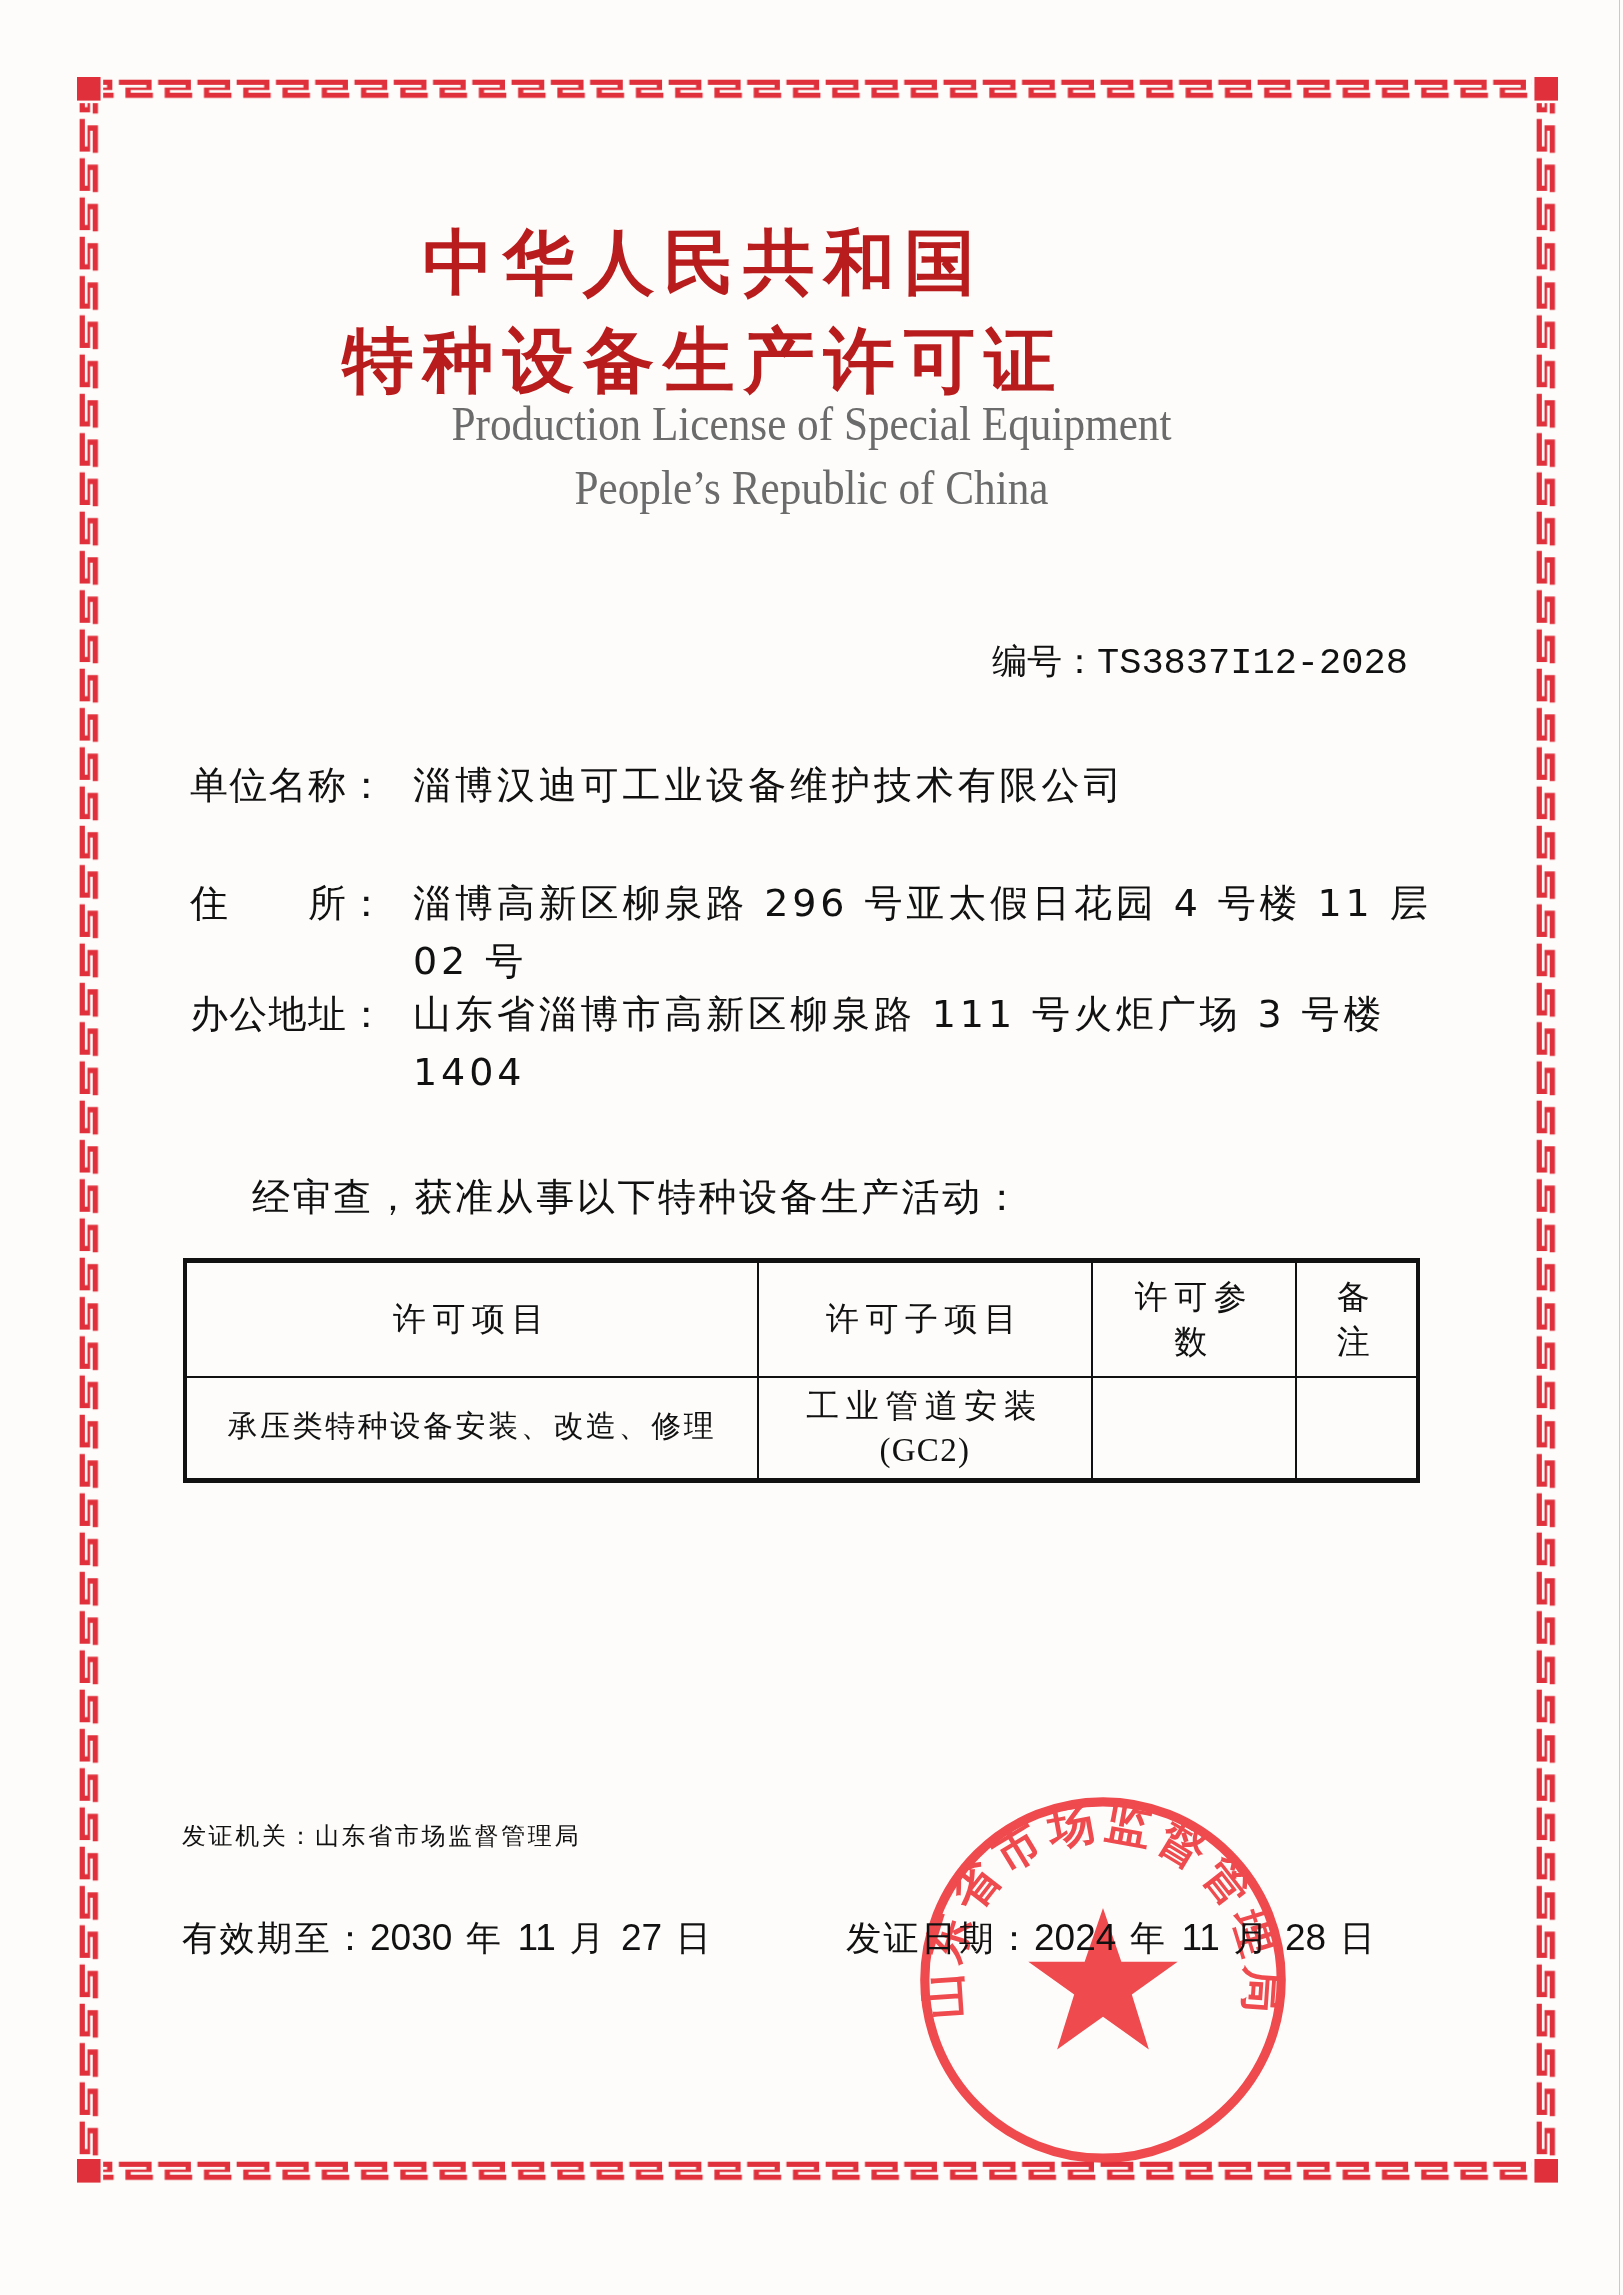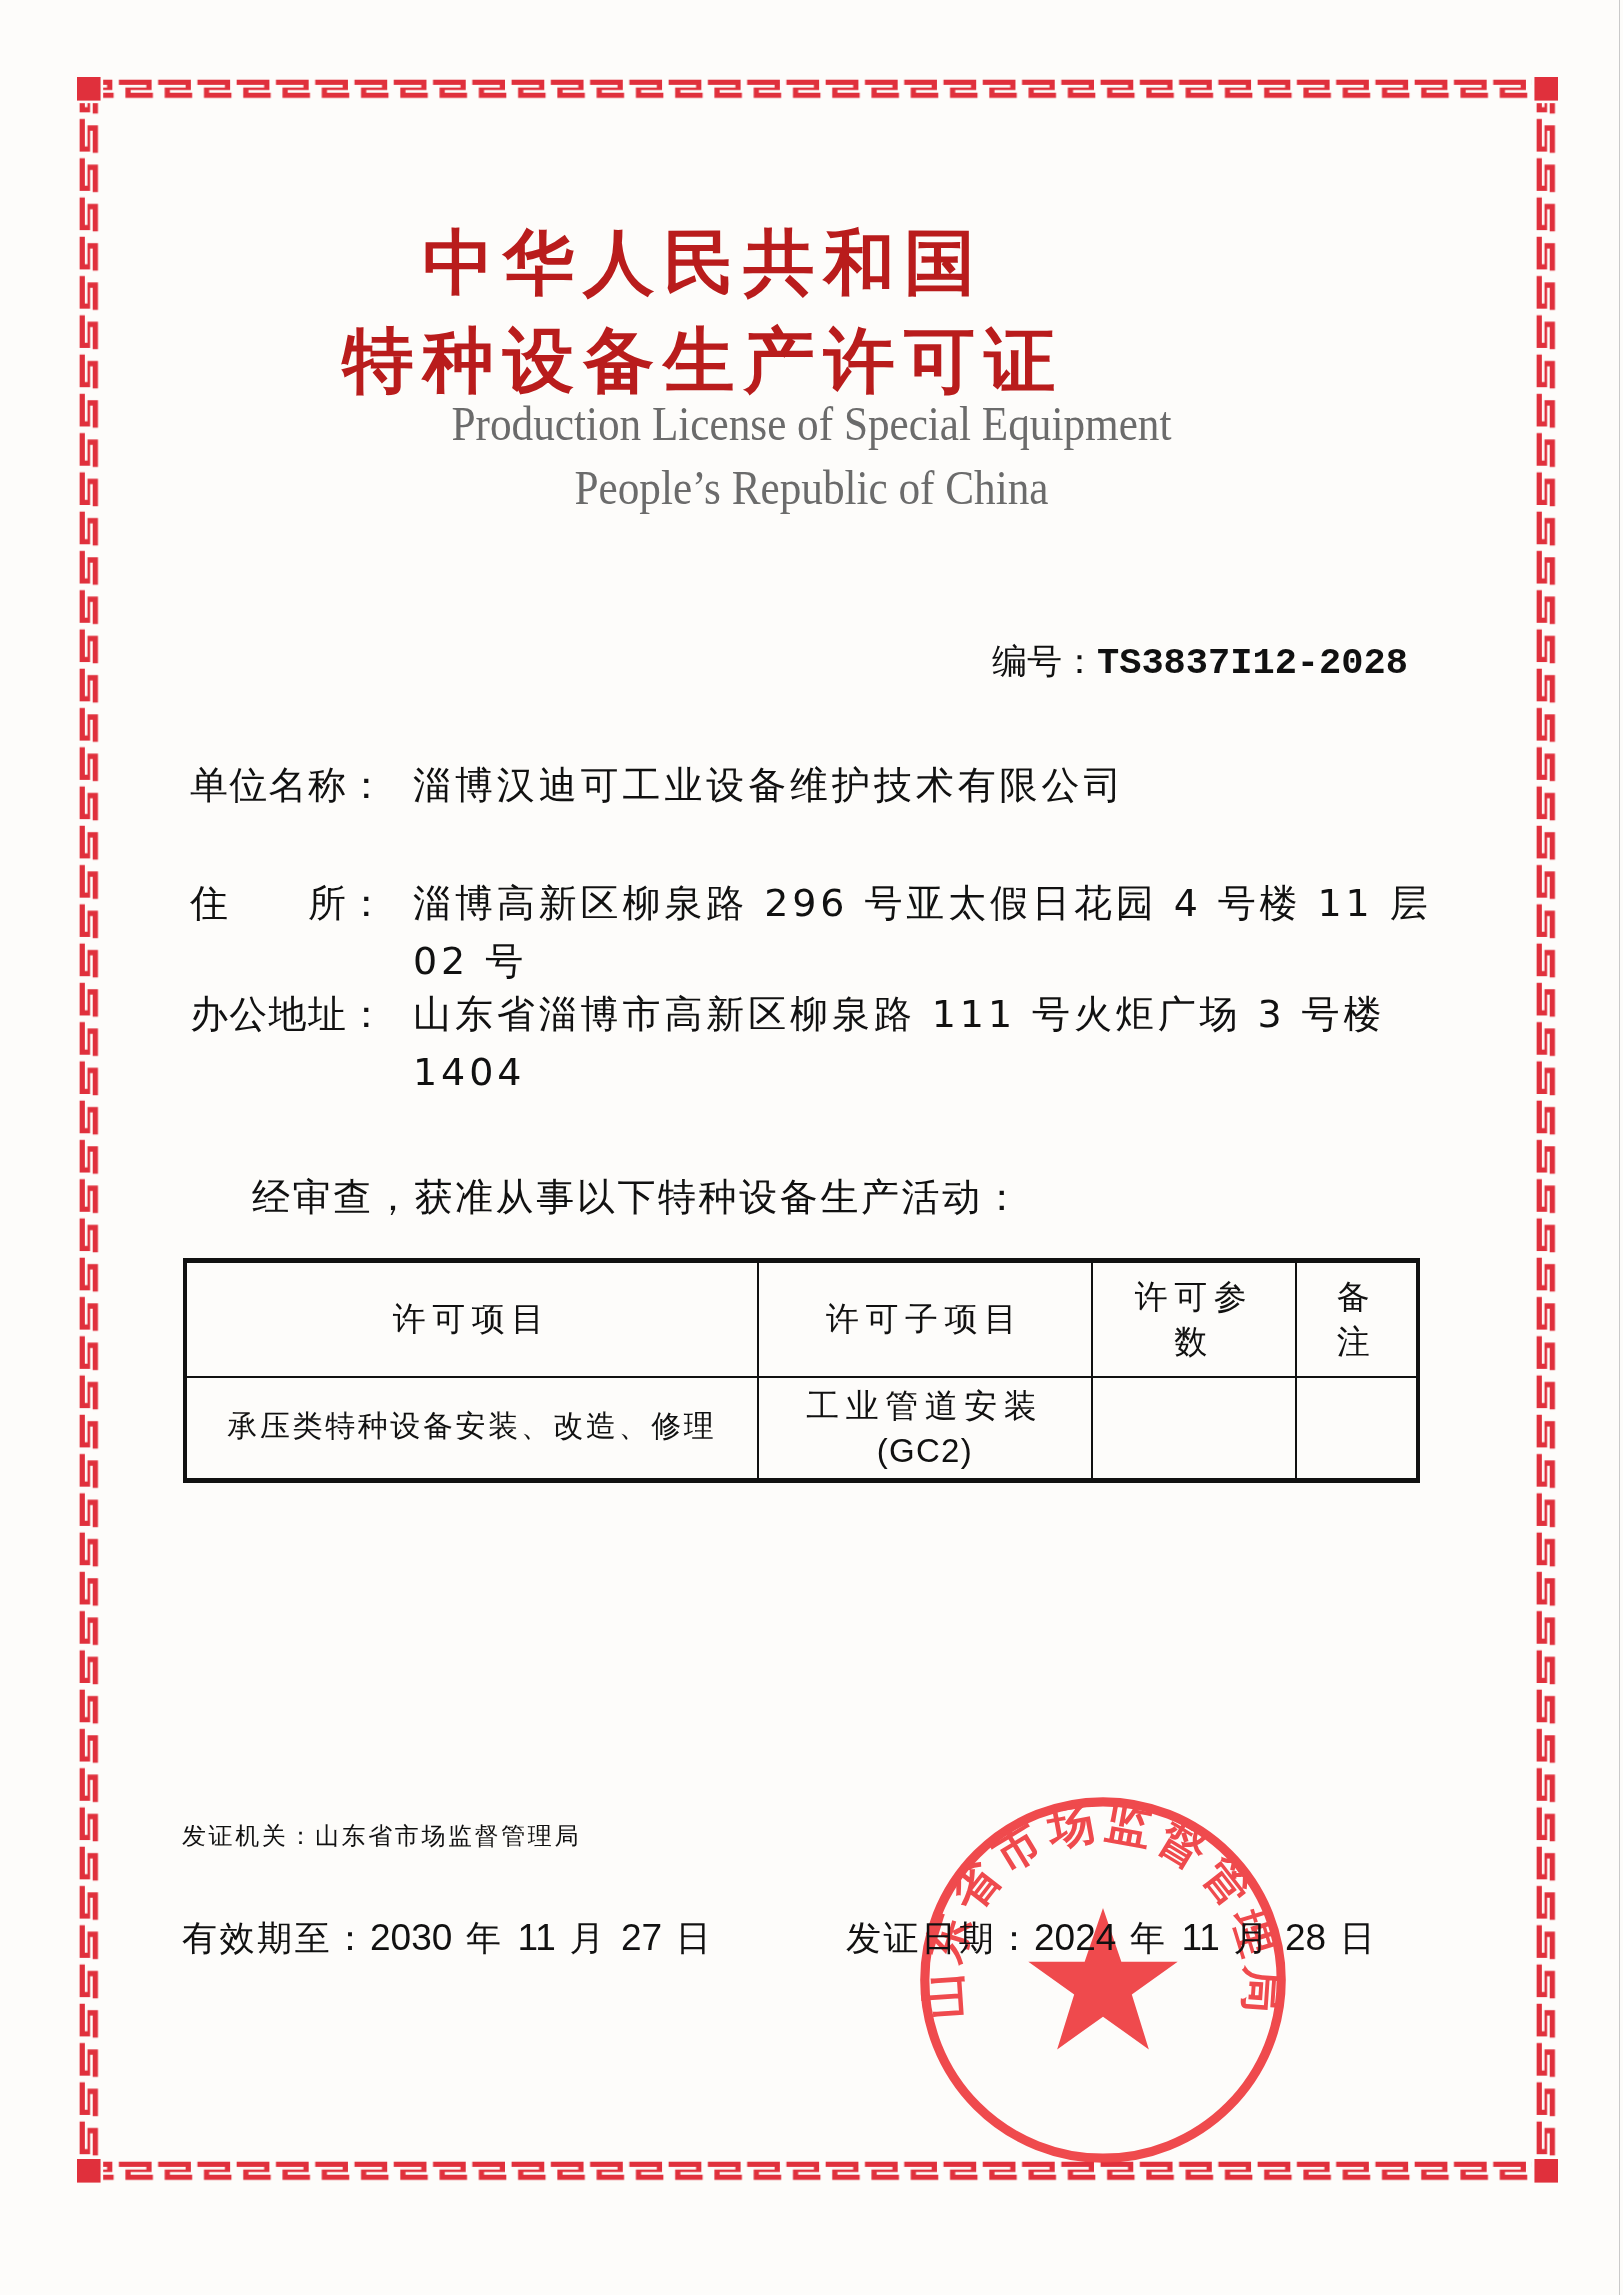--- a/index.html
+++ b/index.html
@@ -32,21 +32,21 @@
   .title-cn.l2 { top: 314px; }
   .title-en {
     left: 0; width: 1623px; text-align: center;
     font-family: "Liberation Serif", serif;
     color: #6b6b6b; font-size: 48px; transform: scaleX(0.9);
   }
   .title-en.l1 { top: 396px; }
   .title-en.l2 { top: 460px; }
 
   .cert-no { left: 992px; top: 638px; font-size: 35px; font-family: "DejaVu Serif", serif; }
-  .cert-no .val { font-family: "Liberation Mono", monospace; font-size: 37px; font-weight: bold; }
+  .cert-no .val { font-family: "Liberation Mono", monospace; font-size: 37px; }
 
   .field { left: 190px; font-size: 38px; line-height: 58px; font-family: "DejaVu Sans", sans-serif; }
   .field .label { display: inline-block; width: 223px; letter-spacing: 1.3px; }
   .field .value { letter-spacing: 3.9px; }
   .field .cont { display: block; padding-left: 223px; letter-spacing: 3.9px; }
   .f-name { top: 756px; }
   .f-addr { top: 874px; }
   .f-office { top: 985px; }
 
   .intro { left: 252px; top: 1172px; font-size: 38px; font-family: "DejaVu Sans", sans-serif; letter-spacing: 2.6px; }
@@ -150,21 +150,21 @@
     </th>
     <th class="c4">
       <div>备</div>
       <div>注</div>
     </th>
   </tr>
   <tr class="row">
     <td class="c1-data">承压类特种设备安装、改造、修理</td>
     <td>
       <div>工业管道安装</div>
-      <div style="font-family:Liberation Sans, sans-serif;letter-spacing:1.3px;">(GC2)</div>
+      <div style="font-family:Liberation Serif, serif;letter-spacing:1.3px;">(GC2)</div>
     </td>
     <td></td>
     <td></td>
   </tr>
 </tbody>
   </table>
 
 <div class="abs issuer">
   <span>发证机关：</span><span>山东省市场监督管理局</span>
 </div>

